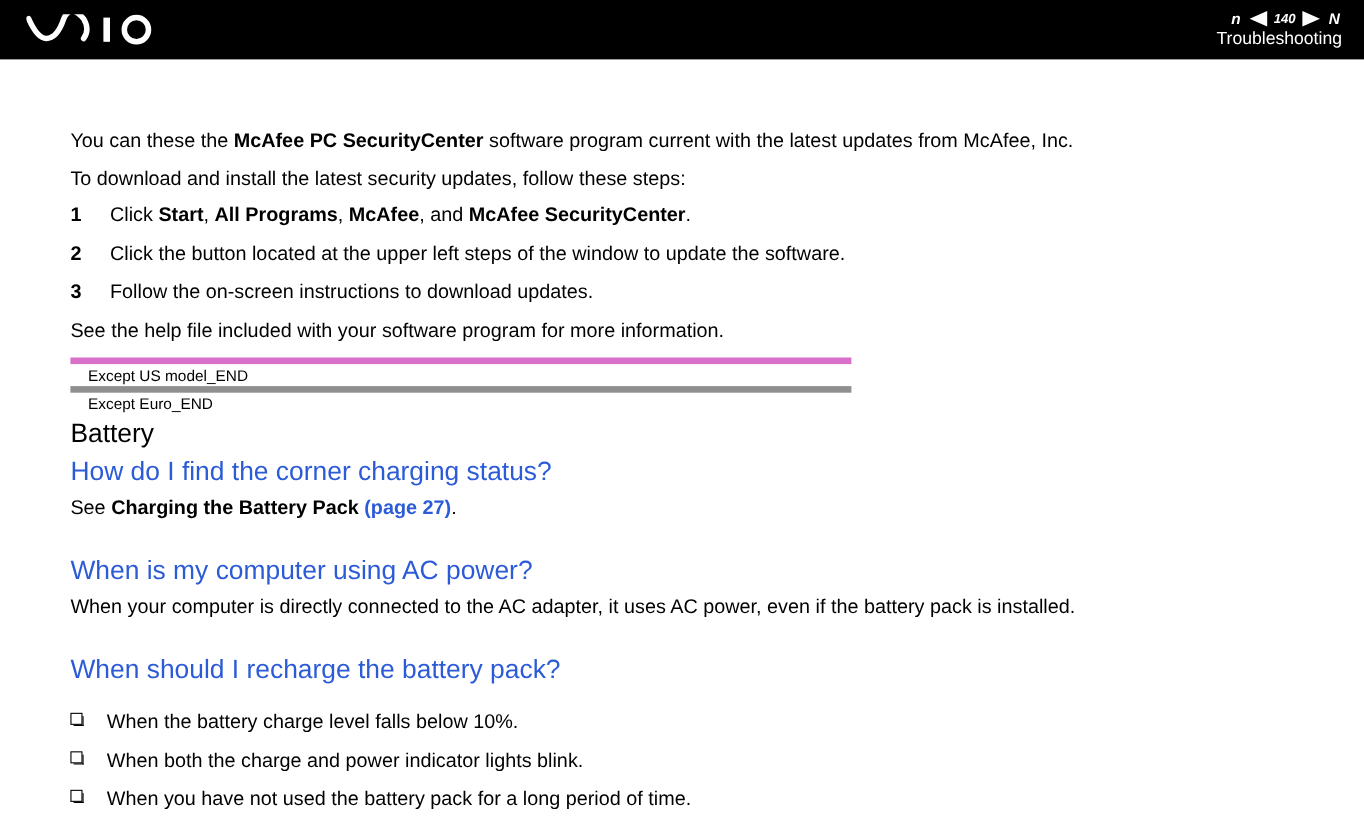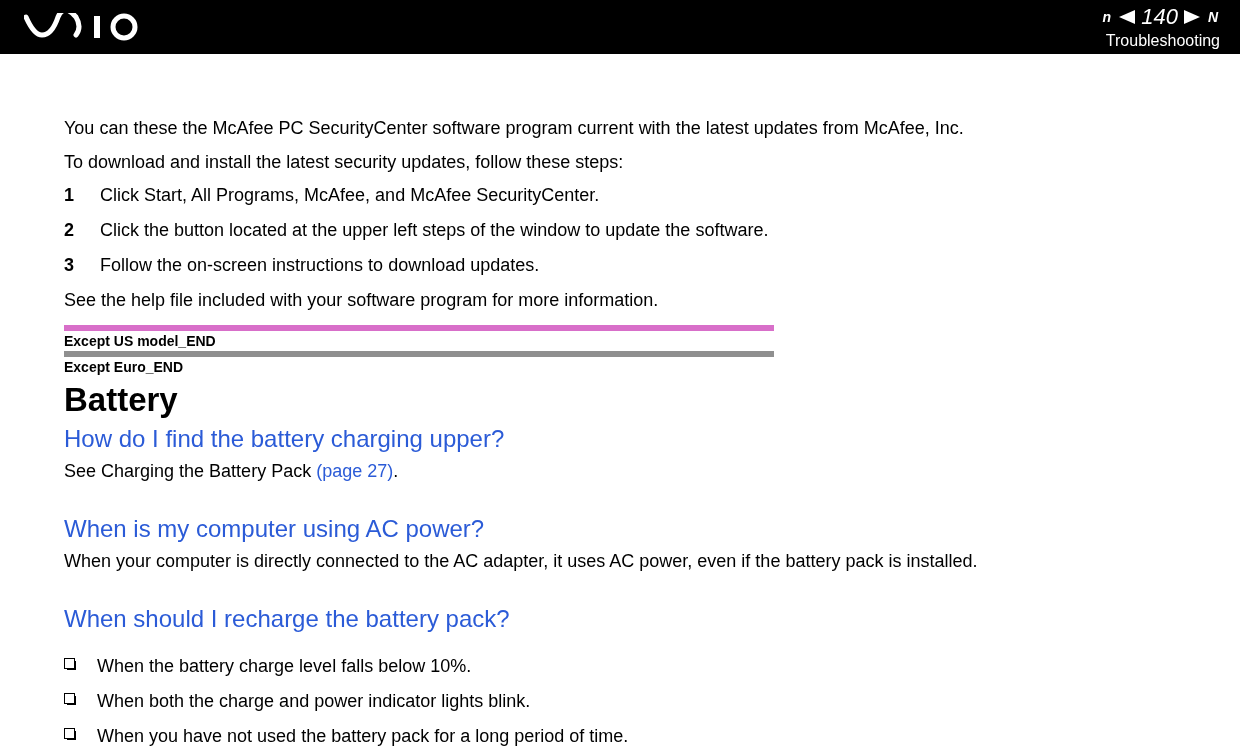--- a/index.html
+++ b/index.html
@@ -48,44 +48,44 @@
       border-top: 7px solid transparent;
       border-bottom: 7px solid transparent;
       border-right: 16px solid #ffffff;
     }
     .nav-arrow.right {
       border-top: 7px solid transparent;
       border-bottom: 7px solid transparent;
       border-left: 16px solid #ffffff;
     }
     .page-number {
-      font-weight: normal;
+      font-weight: bold;
       font-style: italic;
-      font-size: 22px;
+      font-size: 12px;
     }
     .section-label {
       font-weight: normal;
       font-size: 16px;
     }
     .nav-letter {
       font-weight: bold;
       font-size: 14px;
       font-style: italic;
       margin: 0 2px;
     }
     .content {
       padding: 60px 50px 0 64px;
     }
     .body-text {
       font-size: 18px;
       line-height: 1.65;
       color: #000;
     }
     .body-text p { margin-bottom: 4px; }
-    .bold { font-weight: normal; }
+    .bold { font-weight: bold; }
     .numbered-list {
       list-style: none;
       padding-left: 0;
       margin: 2px 0;
     }
     .numbered-list li {
       display: flex;
       margin-bottom: 6px;
       line-height: 1.6;
       font-size: 18px;
@@ -96,27 +96,28 @@
       flex-shrink: 0;
     }
     .bar {
       height: 6px;
       width: 710px;
       margin-top: 10px;
     }
     .bar.pink { background: #d86fc9; }
     .bar.gray { background: #8f8f8f; margin-top: 2px; }
     .bar-label {
-      font-weight: bold;
+      font-weight: normal;
       font-size: 14px;
       margin-top: 2px;
+      margin-left: 16px;
     }
     .h-battery {
-      font-size: 33px;
-      font-weight: bold;
+      font-size: 24px;
+      font-weight: normal;
       margin-top: 6px;
       margin-bottom: 4px;
     }
     .h-question {
       color: #2b5bd7;
       font-size: 24px;
       font-weight: normal;
       margin-top: 28px;
       margin-bottom: 4px;
     }
@@ -204,21 +205,21 @@
 
   <p class="body-text">See the help file included with your software program for more information.</p>
 
   <div class="bar pink"></div>
   <div class="bar-label">Except US model_END</div>
   <div class="bar gray"></div>
   <div class="bar-label">Except Euro_END</div>
 
   <h2 class="h-battery">Battery</h2>
 
-  <h3 class="h-question" style="margin-top:6px;">How do I find the battery charging upper?</h3>
+  <h3 class="h-question" style="margin-top:6px;">How do I find the corner charging status?</h3>
   <p class="body-text">
     <span>See </span><span class="bold">Charging the Battery Pack </span><span class="bold link-text">(page 27)</span><span>.</span>
   </p>
 
   <h3 class="h-question">When is my computer using AC power?</h3>
   <p class="body-text">When your computer is directly connected to the AC adapter, it uses AC power, even if the battery pack is installed.</p>
 
   <h3 class="h-question">When should I recharge the battery pack?</h3>
   <ul class="bullet-list">
     <li>

